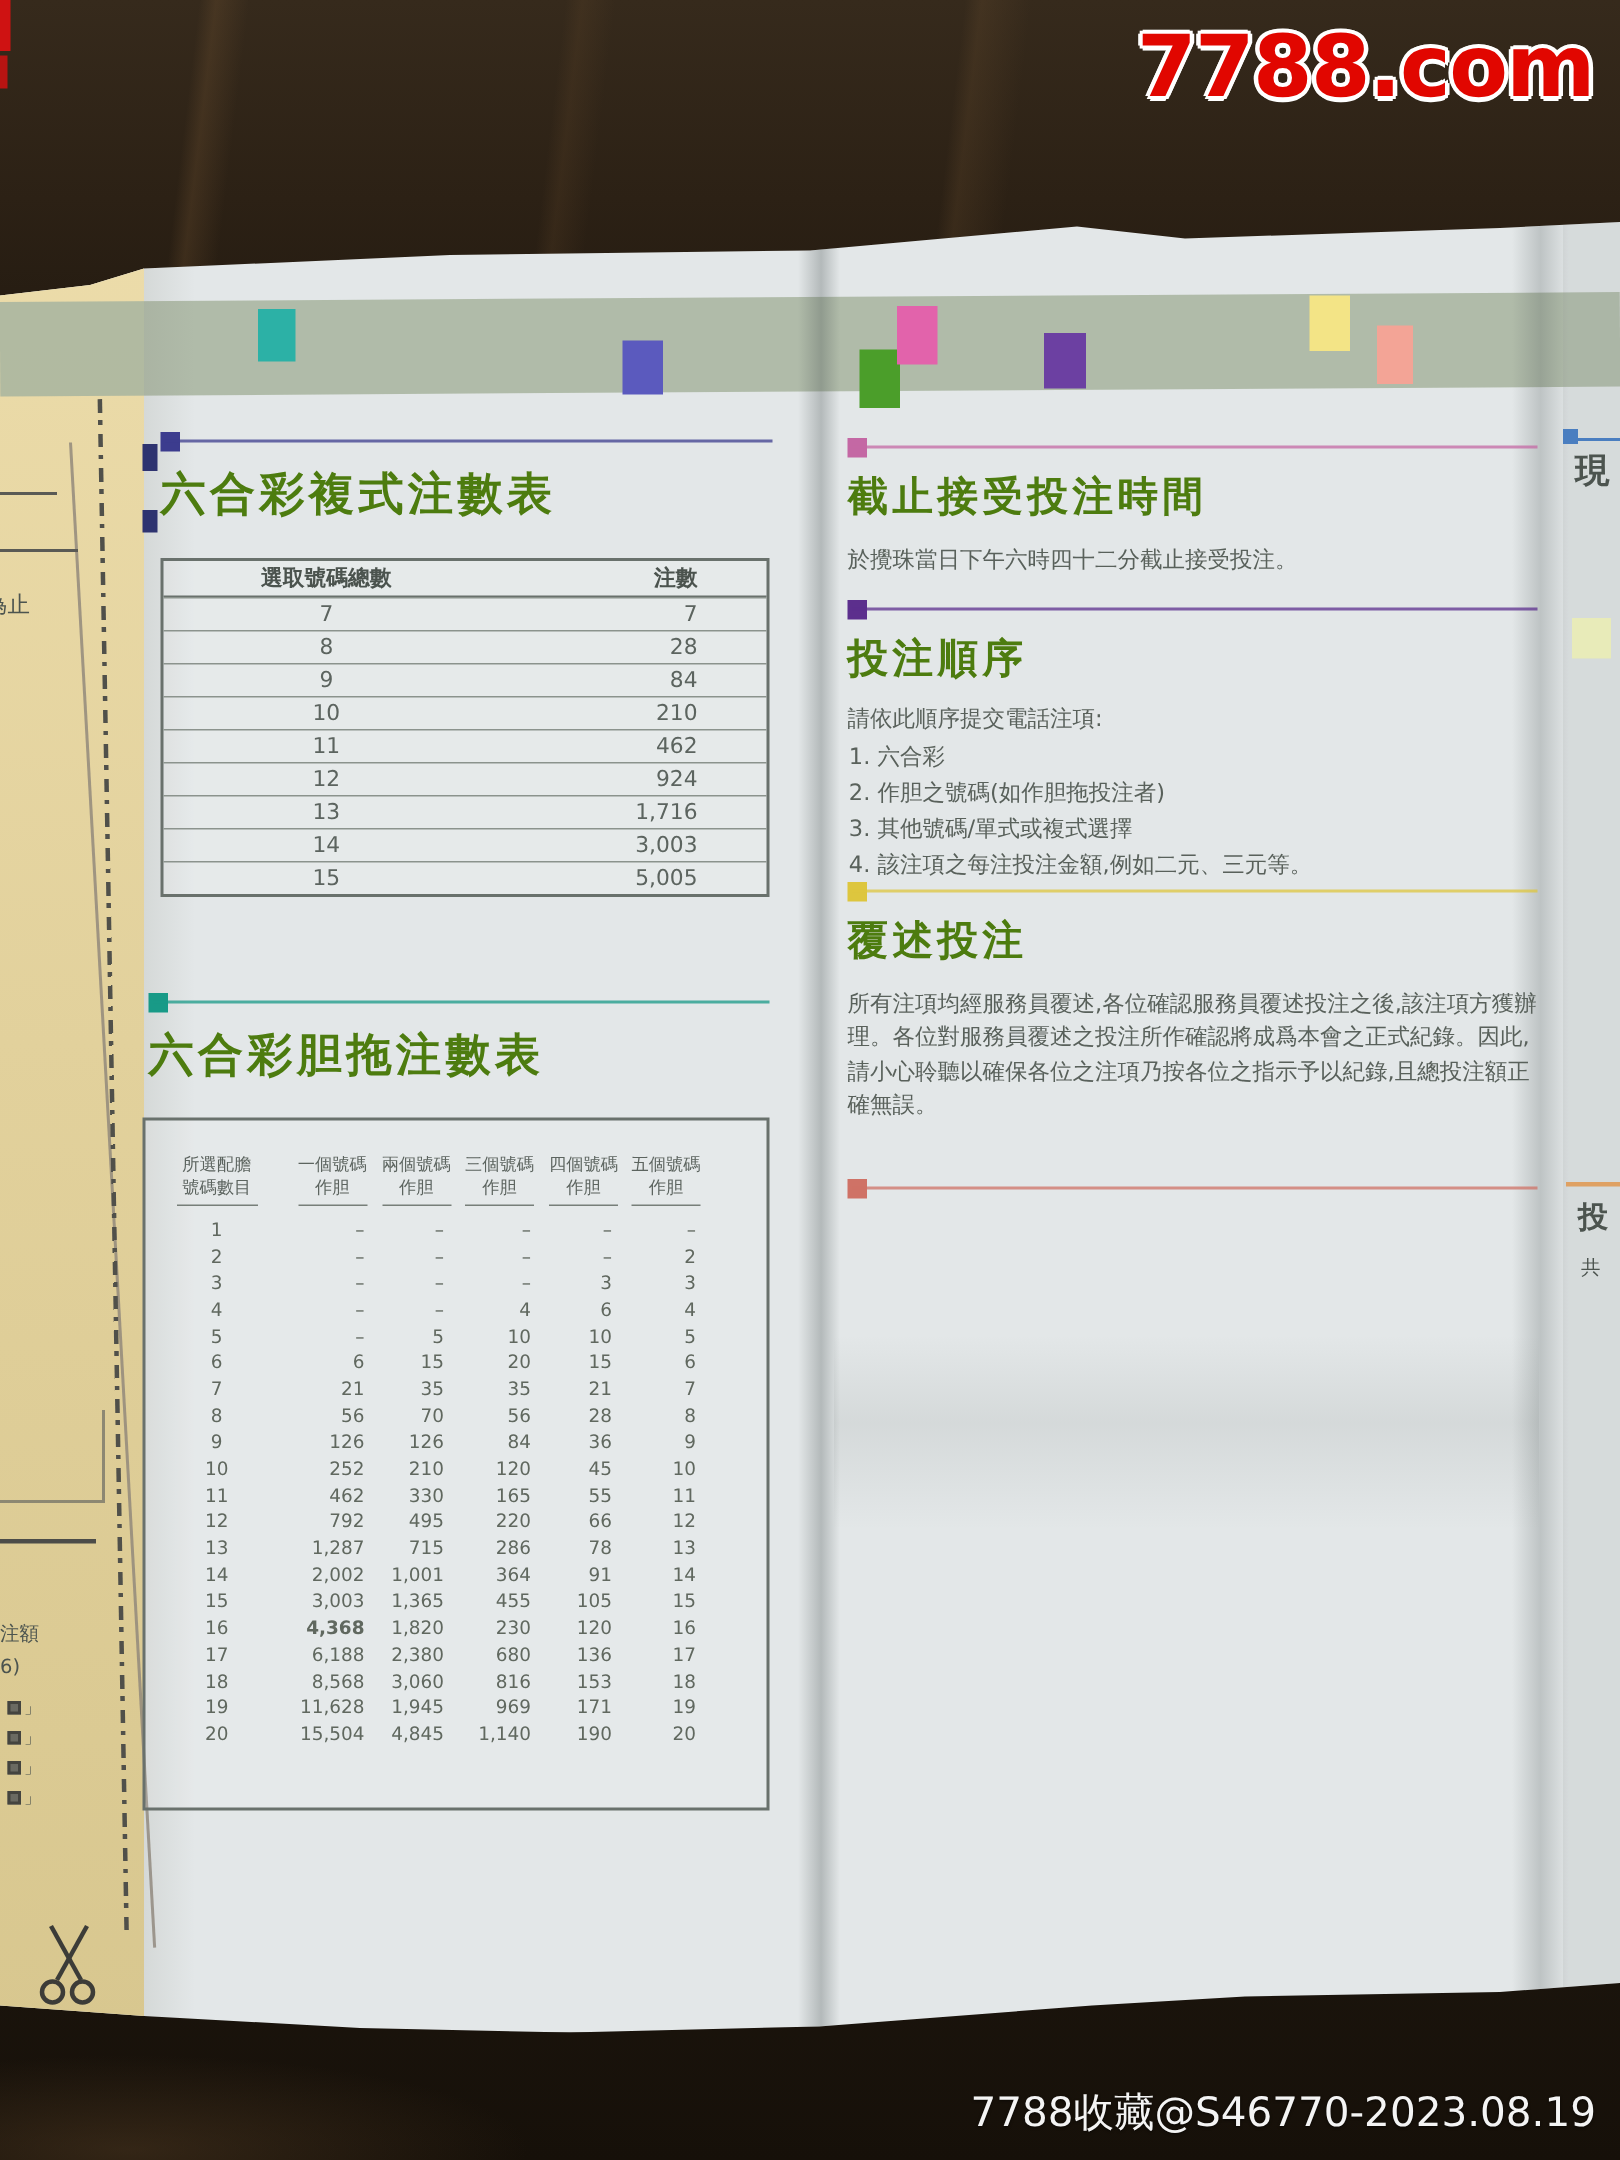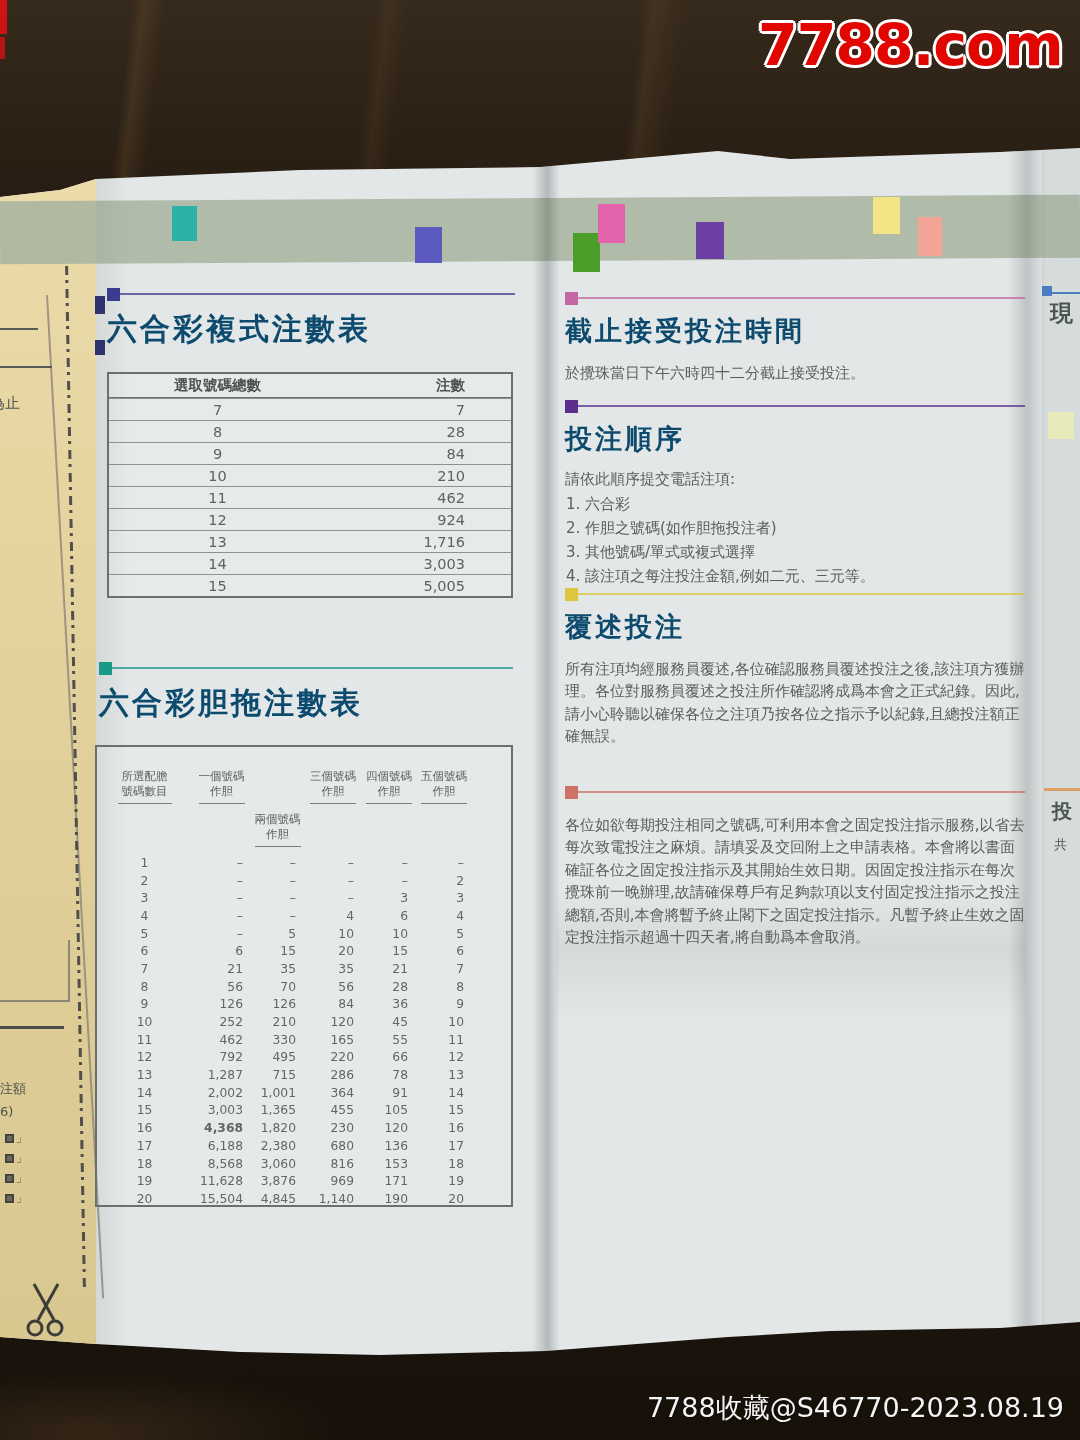--- a/index.html
+++ b/index.html
@@ -47,21 +47,21 @@
   .far-right-shade { left:1042px; top:145px; width:38px; height:1200px; background:rgba(148,156,156,.16); }
   .left-panel-shade { left:96px; top:160px; width:34px; height:1190px;
     background:linear-gradient(90deg, rgba(140,142,130,.16), transparent); }
   .wrinkle { left:556px; top:890px; width:470px; height:130px;
     background:linear-gradient(180deg,transparent, rgba(110,118,115,.12) 45%, transparent); }
 
   
   .rule { position:relative; height:15px; }
   .rule .sq { position:absolute; left:0; top:0; width:13px; height:13px; }
   .rule .line { position:absolute; left:3px; top:5px; right:0; height:2px; opacity:.75; }
-  h1, h2 { font-weight:600; color:#0c4a6e; letter-spacing:3px; }
+  h1, h2 { font-weight:600; color:#4d7c0f; letter-spacing:3px; }
   h1 { font-size:30px; margin-top:6px; }
   h2 { font-size:27px; margin-top:6px; }
   .body-text { color:#59615b; font-size:15px; line-height:22.4px; margin-top:13px; }
   ol.steps { margin-top:2px; padding-left:20px; color:#59615b; font-size:15px; line-height:24px; }
   ul.dots { margin-top:12px; padding-left:18px; color:#59615b; font-size:15px; line-height:22.4px; }
   ul.dots li { margin-bottom:2px; }
 
   
   #tbl1 { left:107px; top:372px; width:406px; border:2px solid #69716c; background:rgba(255,255,255,.12); }
   .t1row { display:flex; align-items:center; height:22px; border-top:1px solid #8b938d; font-size:14.5px; color:#5c645f; }
@@ -231,21 +231,21 @@
         <div class="t2hc" style="width: 95px;">
           <div>所選配膽</div>
           <div>號碼數目</div>
           <div class="ul" style="width: 54px;"></div>
         </div>
         <div class="t2hc" style="width: 59px;">
           <div>一個號碼</div>
           <div>作胆</div>
           <div class="ul" style="width: 46px;"></div>
         </div>
-        <div class="t2hc" style="width: 53px; margin-top: 43px;">
+        <div class="t2hc" style="width: 53px;">
           <div>兩個號碼</div>
           <div>作胆</div>
           <div class="ul" style="width: 46px;"></div>
         </div>
         <div class="t2hc" style="width: 58px;">
           <div>三個號碼</div>
           <div>作胆</div>
           <div class="ul" style="width: 46px;"></div>
         </div>
         <div class="t2hc" style="width: 54px;">
@@ -400,21 +400,21 @@
           <div class="t2c center" style="width: 95px;">18</div>
           <div class="t2c" style="width: 59px;">8,568</div>
           <div class="t2c" style="width: 53px;">3,060</div>
           <div class="t2c" style="width: 58px;">816</div>
           <div class="t2c" style="width: 54px;">153</div>
           <div class="t2c" style="width: 56px;">18</div>
         </div>
         <div class="t2row">
           <div class="t2c center" style="width: 95px;">19</div>
           <div class="t2c" style="width: 59px;">11,628</div>
-          <div class="t2c" style="width: 53px;">3,876</div>
+          <div class="t2c" style="width: 53px;">1,945</div>
           <div class="t2c" style="width: 58px;">969</div>
           <div class="t2c" style="width: 54px;">171</div>
           <div class="t2c" style="width: 56px;">19</div>
         </div>
         <div class="t2row">
           <div class="t2c center" style="width: 95px;">20</div>
           <div class="t2c" style="width: 59px;">15,504</div>
           <div class="t2c" style="width: 53px;">4,845</div>
           <div class="t2c" style="width: 58px;">1,140</div>
           <div class="t2c" style="width: 54px;">190</div>
@@ -454,21 +454,20 @@
     </div>
     <h2>覆述投注</h2>
     <p class="body-text">所有注項均經服務員覆述,各位確認服務員覆述投注之後,該注項方獲辦理。各位對服務員覆述之投注所作確認將成爲本會之正式紀錄。因此,請小心聆聽以確保各位之注項乃按各位之指示予以紀錄,且總投注額正確無誤。</p>
   </div>
 
   <div class="abs" style="left:565px; top:786px; width:460px;">
     <div class="rule">
       <span class="sq" style="background: rgb(207, 114, 102);"></span>
       <div class="line" style="background: rgb(207, 114, 102);"></div>
     </div>
-    <p class="body-text">各位如欲每期投注相同之號碼,可利用本會之固定投注指示服務,以省去每次致電投注之麻煩。請填妥及交回附上之申請表格。本會將以書面確証各位之固定投注指示及其開始生效日期。因固定投注指示在每次攪珠前一晚辦理,故請確保尊戶有足夠款項以支付固定投注指示之投注總額,否則,本會將暫予終止閣下之固定投注指示。凡暫予終止生效之固定投注指示超過十四天者,將自動爲本會取消。</p>
   </div>
 
 </div>
 
 <svg class="abs" style="left:22px; top:1280px;" width="48" height="66" viewBox="0 0 48 66">
   <line x1="12" y1="4" x2="32" y2="40" stroke="#3c3c38" stroke-width="3"></line>
   <line x1="36" y1="4" x2="16" y2="40" stroke="#3c3c38" stroke-width="3"></line>
   <circle cx="13" cy="48" r="7" fill="none" stroke="#3c3c38" stroke-width="3"></circle>
   <circle cx="33" cy="48" r="7" fill="none" stroke="#3c3c38" stroke-width="3"></circle>
 </svg>

